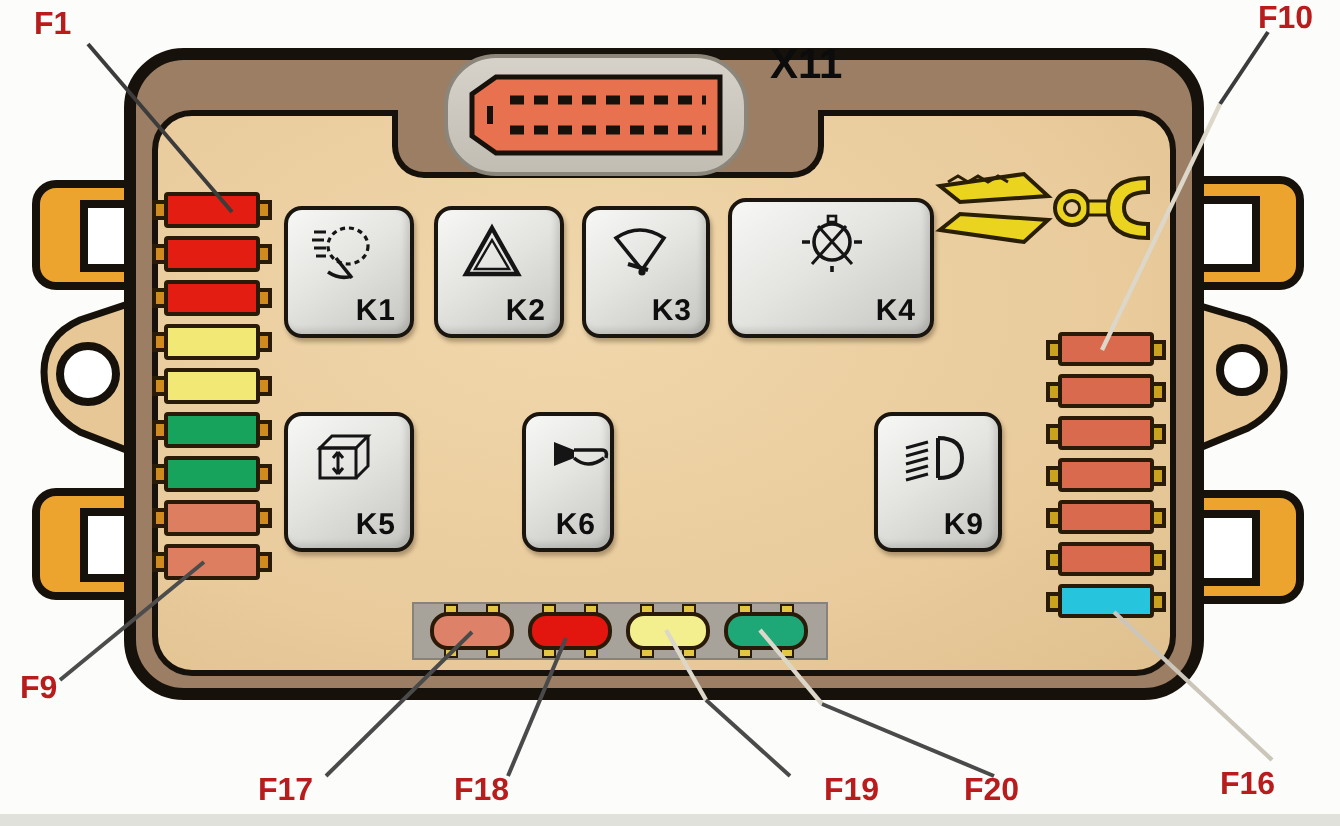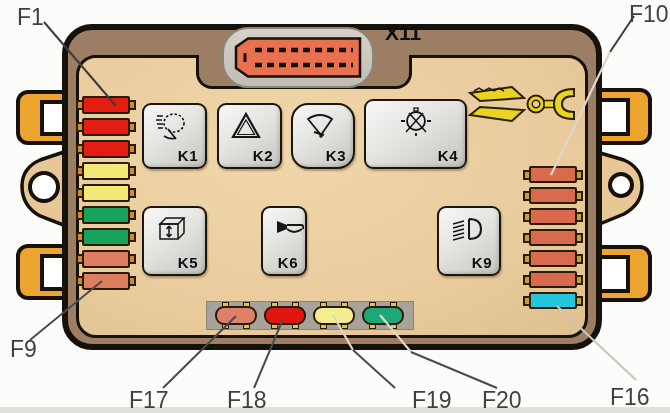--- a/index.html
+++ b/index.html
@@ -48,21 +48,21 @@
   .frow.gold .tab { background:#caa21e; }
   .frow .fbody { position:absolute; left:3px; right:3px; top:2px; bottom:2px; border:2px solid #2a1a08; border-radius:2px; z-index:1; }
 
   .bstrip { position:absolute; left:206px; top:301px; width:208px; height:29px; background:#a7a29a; border:1px solid #87827a; box-sizing:border-box; z-index:5; }
   .bfuse { position:absolute; top:0px; width:46px; height:27px; }
   .bfuse .stub { position:absolute; width:7px; height:7px; background:#e2c644; border:1.5px solid #2a1a08; box-sizing:border-box; z-index:0; }
   .bfuse .stub.tl { top:0; left:9px; } .bfuse .stub.tr { top:0; right:9px; }
   .bfuse .stub.bl { bottom:0; left:9px; } .bfuse .stub.br { bottom:0; right:9px; }
   .bfuse .pill { position:absolute; left:2px; right:2px; top:4px; bottom:4px; border:2px solid #2a1a08; border-radius:9px; z-index:1; }
 
-  .flabel { position:absolute; font-weight:normal; font-size:23px; color:#404040; z-index:9; }
+  .flabel { position:absolute; font-weight:bold; font-size:16px; color:#b91c1c; z-index:9; }
   .leaders { position:absolute; left:0; top:0; z-index:8; pointer-events:none; }
 </style>
 </head>
 <body>
 
 <div class="stage">
 
   <div class="bottombar"></div>
 
   <svg class="hw" width="670" height="413">
@@ -117,21 +117,21 @@
     </svg>
     <span class="rlabel">K1</span>
   </div>
   <div class="relay" style="left:217px;top:103px;width:65px;height:66px;padding-left:48px;">
     <svg class="icon" width="36" height="32" viewBox="0 0 36 32">
       <path d="M18,4 L31,27 H5 Z" fill="none" stroke="#151515" stroke-width="2.2"></path>
       <path d="M18,10 L26.5,24.5 H9.5 Z" fill="none" stroke="#151515" stroke-width="1.2"></path>
     </svg>
     <span class="rlabel">K2</span>
   </div>
-  <div class="relay" style="left:291px;top:103px;width:64px;height:66px;border-radius:17px;">
+  <div class="relay" style="left:291px;top:103px;width:64px;height:66px;">
     <svg class="icon" width="36" height="32" viewBox="0 0 36 32">
       <path d="M6,9 Q18,1 30,9 L19,25 Z" fill="none" stroke="#151515" stroke-width="1.8"></path>
       <circle cx="19" cy="26" r="1.8" fill="#151515"></circle>
       <path d="M12,22 l10,3" stroke="#151515" stroke-width="2"></path>
     </svg>
     <span class="rlabel">K3</span>
   </div>
   <div class="relay wide" style="left:364px;top:99px;width:103px;height:70px;">
     <svg class="icon" width="36" height="32" viewBox="0 0 36 32">
       <circle cx="18" cy="15" r="9" fill="none" stroke="#151515" stroke-width="1.8"></circle>

